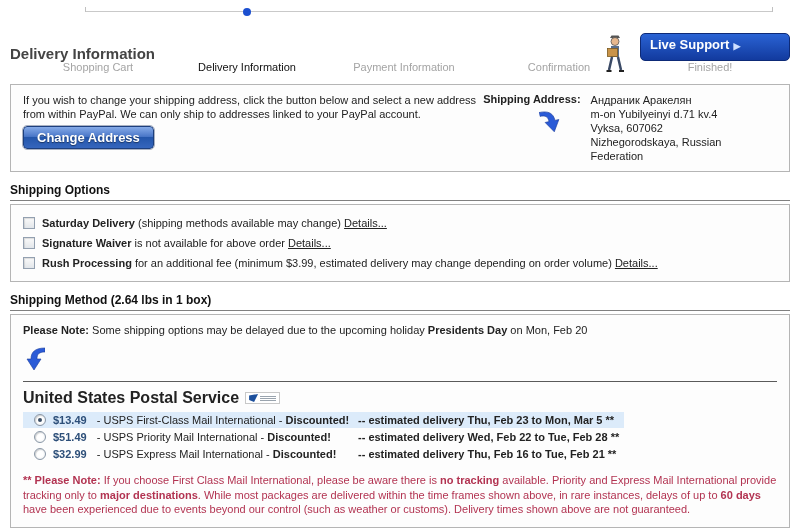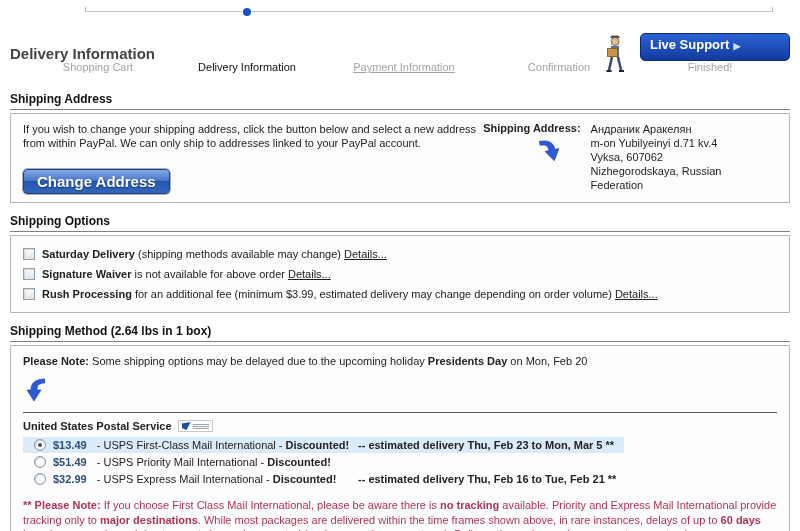--- a/index.html
+++ b/index.html
@@ -12,21 +12,21 @@
   .page { padding: 0 10px; }
 
   
   .progress { position: relative; height: 26px; }
   .progress-line { position: absolute; top: 8px; left: 75px; width: 688px; height: 1px; background: #c9c9c9; }
   .progress-tick { position: absolute; top: 4px; width: 1px; height: 5px; background: #c0c0c0; }
   .tick-l { left: 75px; } .tick-r { left: 762px; }
   .progress-dot { position: absolute; top: 5px; left: 233px; width: 8px; height: 8px; border-radius: 50%; background: #1b4fd0; }
   .step { position: absolute; top: 13px; transform: translateX(-50%); color: #a4a4a4; white-space: nowrap; margin-top: 45px; }
   .step.active { color: #111; }
-  .s0 { left: 88px; } .s1 { left: 237px; } .s2 { left: 394px; text-decoration: underline; } .s3 { left: 549px; } .s4 { left: 700px; }
+  .s0 { left: 88px; } .s1 { left: 237px; } .s2 { left: 394px; } .s3 { left: 549px; } .s4 { left: 700px; }
   .progress-top { margin: 3px 0 4px; }
 
   
   .title-row { display: flex; justify-content: space-between; align-items: flex-start; margin: 2px 0 2px; height: 48px; }
   .page-title { font-size: 15px; font-weight: bold; color: #444; margin-top: 12px; }
   .support-area { display: flex; align-items: flex-start; gap: 12px; }
   .mailman { margin-top: 2px; }
   .live-support { display: flex; align-items: stretch; width: 150px; height: 28px; border-radius: 5px; border: 1px solid #0d2a77; background: linear-gradient(#2a63d4, #123a9e); cursor: pointer; overflow: hidden; }
   .ls-text { flex: 1; padding: 3px 0 0 9px; }
   .ls-title { color: #fff; font-weight: bold; font-size: 13px; white-space: nowrap; }
@@ -39,45 +39,45 @@
       radial-gradient(ellipse 12px 15px at 50% 48%, #e8b58c 0 60%, transparent 61%),
       linear-gradient(#6b5442, #3a2c20); }
 
   
   .section-header { font-size: 12px; font-weight: bold; color: #111; padding-bottom: 3px; border-bottom: 1px solid #808080; margin-top: 11px; }
   .box { border: 1px solid #b5b5b5; background: #fdfdfd; margin-top: 3px; padding: 8px 12px; }
 
   
   .addr-box { display: flex; justify-content: space-between; min-height: 72px; }
   .addr-left { width: 470px; line-height: 14px; }
-  .btn-blue { display: inline-flex; align-items: center; gap: 5px; margin-top: 19px;
+  .btn-blue { display: inline-flex; align-items: center; gap: 5px; margin-top: 5px;
     background: linear-gradient(#86abe8 0%, #4a77c8 45%, #2456ab 50%, #3566bd 100%);
     border: 1px solid #1d3f7d; outline: 1px solid #aab2c2; border-radius: 4px;
-    color: #fff; font-weight: bold; font-size: 15px; padding: 3px 13px;
+    color: #fff; font-weight: bold; font-size: 13px; padding: 3px 13px;
     text-shadow: 0 1px 1px rgba(0,0,0,.45); cursor: pointer; font-family: "Liberation Sans", sans-serif; }
   .addr-right { display: flex; gap: 10px; margin-right: 6px; }
   .addr-label-col { display: flex; flex-direction: column; align-items: flex-end; }
   .addr-label { font-weight: bold; white-space: nowrap; }
   .curved-arrow { margin: 4px 18px 0 0; }
   .addr-arrow svg { transform: scaleX(-1) rotate(12deg); }
   .addr-lines { line-height: 14px; }
 
   
   .opt-row { display: flex; align-items: center; gap: 7px; padding: 4px 0; }
   .checkbox { width: 12px; height: 12px; border: 1px solid #93a0b0; background: linear-gradient(#fafafa, #e2e6ea); box-shadow: inset 1px 1px 1px rgba(0,0,0,.12); cursor: pointer; flex: none; }
   .opt-name { font-weight: bold; }
   .details-link { color: #222; text-decoration: underline; cursor: pointer; }
 
   
   .method-box { padding-bottom: 10px; }
   .note-line { line-height: 14px; }
   .prompt-row { display: flex; align-items: center; gap: 8px; margin: 6px 0 2px; }
   .method-hr { border: 0; border-top: 1px solid #5a5a5a; margin: 8px 0 7px; }
   .carrier-row { display: flex; align-items: center; gap: 6px; margin-bottom: 5px; }
-  .carrier-name { font-weight: bold; font-size: 11px; }
+  .carrier-name { font-weight: bold; font-size: 16px; }
   .usps-logo { display: inline-flex; align-items: center; gap: 2px; border: 1px solid #c8c8c8; background: #fff; padding: 1px 3px; height: 12px; }
   .usps-eagle { width: 9px; height: 8px; background: #1c4f9c; clip-path: polygon(0 20%, 100% 0, 55% 100%, 0 75%); }
   .usps-lines { display: flex; flex-direction: column; gap: 1px; }
   .usps-lines i { display: block; width: 16px; height: 1px; background: #9aa4ae; }
   .method-row { display: flex; align-items: center; gap: 7px; width: fit-content; padding: 2px 10px 2px 11px; margin: 1px 0; cursor: pointer; }
   .method-row.selected { background: #dcebfa; }
   .radio { width: 12px; height: 12px; border-radius: 50%; border: 1px solid #8a97a6; background: radial-gradient(#fff 40%, #e4e8ec); box-shadow: inset 1px 1px 1px rgba(0,0,0,.15); position: relative; cursor: pointer; flex: none; }
   .radio.checked::after { content: ""; position: absolute; left: 3px; top: 3px; width: 4px; height: 4px; border-radius: 50%; background: #3a4e66; }
   .m-left { display: inline-block; width: 298px; }
   .m-price { font-weight: bold; color: #2d4f79; margin-right: 7px; }
@@ -119,21 +119,20 @@
       <div class="live-support">
         <div class="ls-text">
           <div class="ls-title"><span>Live Support</span><span class="ls-arrow">▶</span></div>
           <span class="ls-sub">Please leave a message</span>
         </div>
         <div class="ls-photo"></div>
       </div>
     </div>
   </div>
 
-  <div class="section-header">Shipping Address</div>
   <div class="box addr-box">
     <div class="addr-left">
       <div>If you wish to change your shipping address, click the button below and select a new address from within PayPal. We can only ship to addresses linked to your PayPal account.</div>
       <button class="btn-blue">Change Address</button>
     </div>
     <div class="addr-right">
       <div class="addr-label-col">
         <div class="addr-label">Shipping Address:</div>
         <span class="curved-arrow addr-arrow">
           <svg width="22" height="24" viewBox="0 0 22 24">
@@ -191,20 +190,21 @@
       </span>
     </div>
     <div class="method-row selected">
       <span class="radio checked"></span>
       <span class="m-left"><span class="m-price">$13.49</span><span> - USPS First-Class Mail International - </span><span class="m-disc">Discounted!</span></span>
       <span class="m-delivery">-- estimated delivery Thu, Feb 23 to Mon, Mar 5 **</span>
     </div>
     <div class="method-row">
       <span class="radio"></span>
       <span class="m-left"><span class="m-price">$51.49</span><span> - USPS Priority Mail International - </span><span class="m-disc">Discounted!</span></span>
+      <span class="m-delivery">-- estimated delivery Wed, Feb 22 to Tue, Feb 28 **</span>
     </div>
     <div class="method-row">
       <span class="radio"></span>
       <span class="m-left"><span class="m-price">$32.99</span><span> - USPS Express Mail International - </span><span class="m-disc">Discounted!</span></span>
       <span class="m-delivery">-- estimated delivery Thu, Feb 16 to Tue, Feb 21 **</span>
     </div>
     <div class="red-note">
       <b>** Please Note:</b><span> If you choose First Class Mail International, please be aware there is </span><b>no tracking</b><span> available. Priority and Express Mail International provide tracking only to </span><b>major destinations</b><span>. While most packages are delivered within the time frames shown above, in rare instances, delays of up to </span><b>60 days</b><span> have been experienced due to events beyond our control (such as weather or customs). Delivery times shown above are not guaranteed.</span>
     </div>
 

